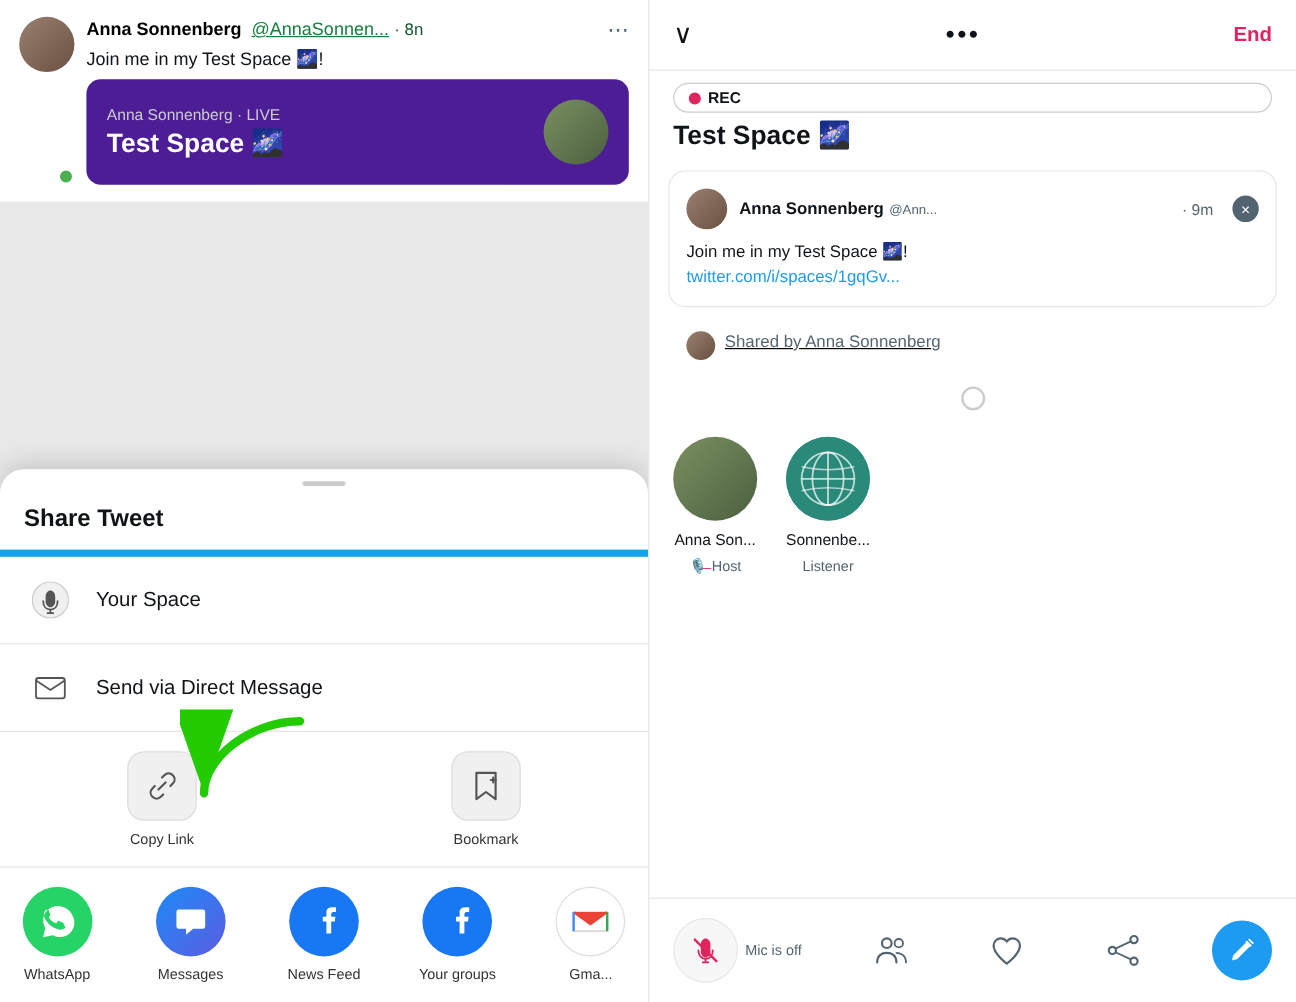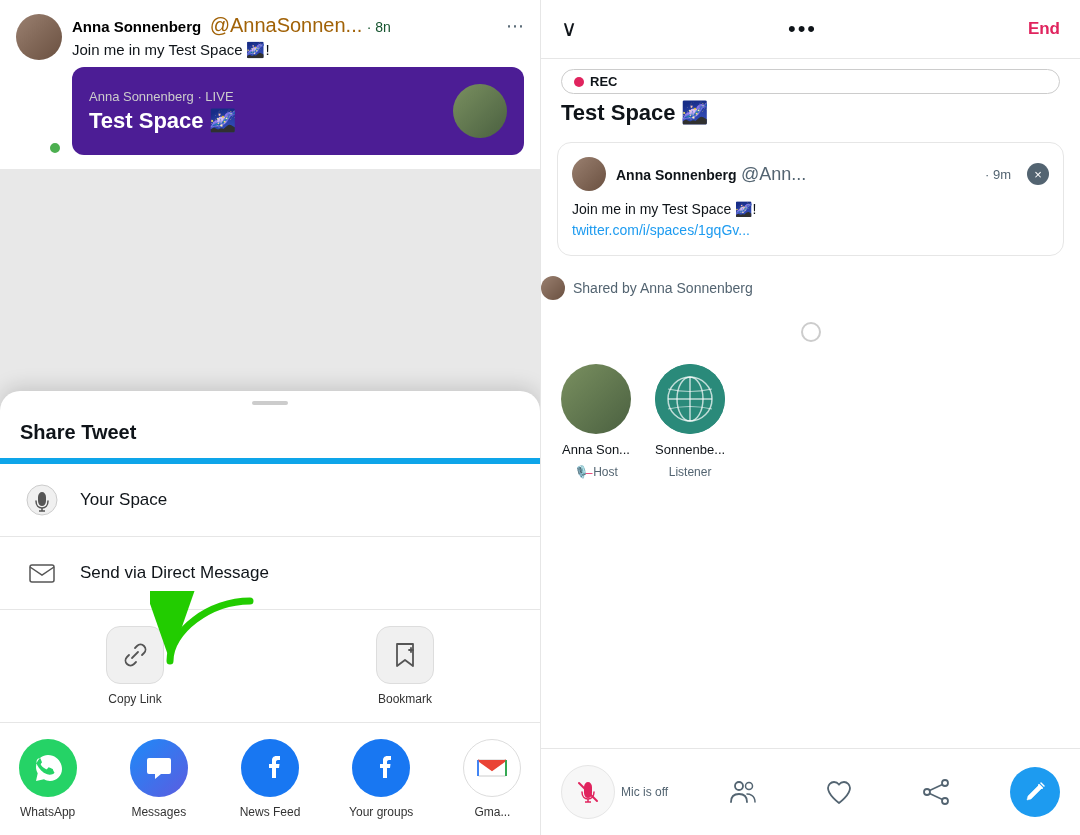--- a/index.html
+++ b/index.html
@@ -57,23 +57,24 @@
       align-items: center;
       justify-content: space-between;
       margin-bottom: 4px;
     }
     .tweet-author {
       font-weight: 700;
       font-size: 15px;
       color: #000;
     }
     .tweet-handle {
-      color: #a16207;
-      font-size: 20px;
+      color: #15803d;
+      font-size: 15px;
       margin-left: 4px;
+      text-decoration: underline;
     }
     .tweet-time {
       color: #14532d;
       font-size: 14px;
     }
     .tweet-more {
       color: #536471;
       font-size: 18px;
       cursor: pointer;
     }
@@ -304,21 +305,21 @@
       background: linear-gradient(135deg, #9a8070 0%, #6a5040 100%);
       flex-shrink: 0;
     }
     .shared-author {
       font-weight: 700;
       font-size: 14px;
       color: #0f1419;
     }
     .shared-handle {
       color: #536471;
-      font-size: 18px;
+      font-size: 11px;
     }
     .shared-time {
       color: #536471;
       font-size: 13px;
       margin-left: auto;
     }
     .shared-close {
       width: 22px;
       height: 22px;
       border-radius: 50%;
@@ -337,23 +338,23 @@
       line-height: 1.5;
     }
     .shared-link {
       color: #1d9bf0;
       text-decoration: none;
     }
 
     
     .shared-by {
       display: flex;
-      align-items: center;
       gap: 8px;
-      padding: 10px 0;
+      padding: 10px 31px;
+      text-decoration: underline;
     }
     .shared-by-avatar {
       width: 24px;
       height: 24px;
       border-radius: 50%;
       background: linear-gradient(135deg, #9a8070 0%, #6a5040 100%);
     }
     .shared-by-text {
       font-size: 14px;
       color: #536471;

